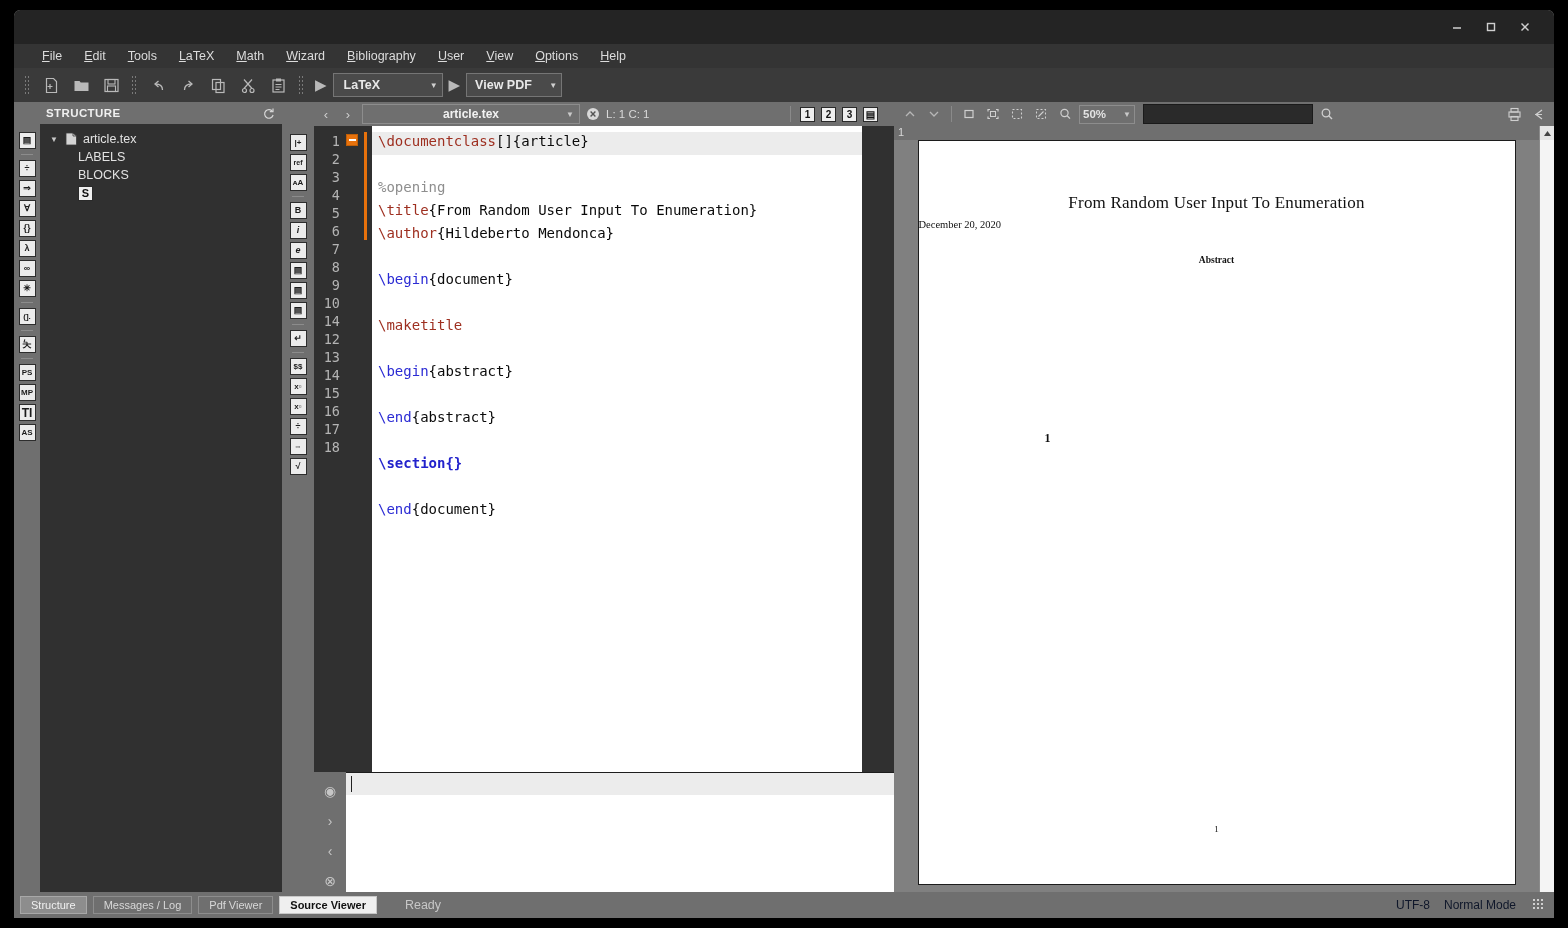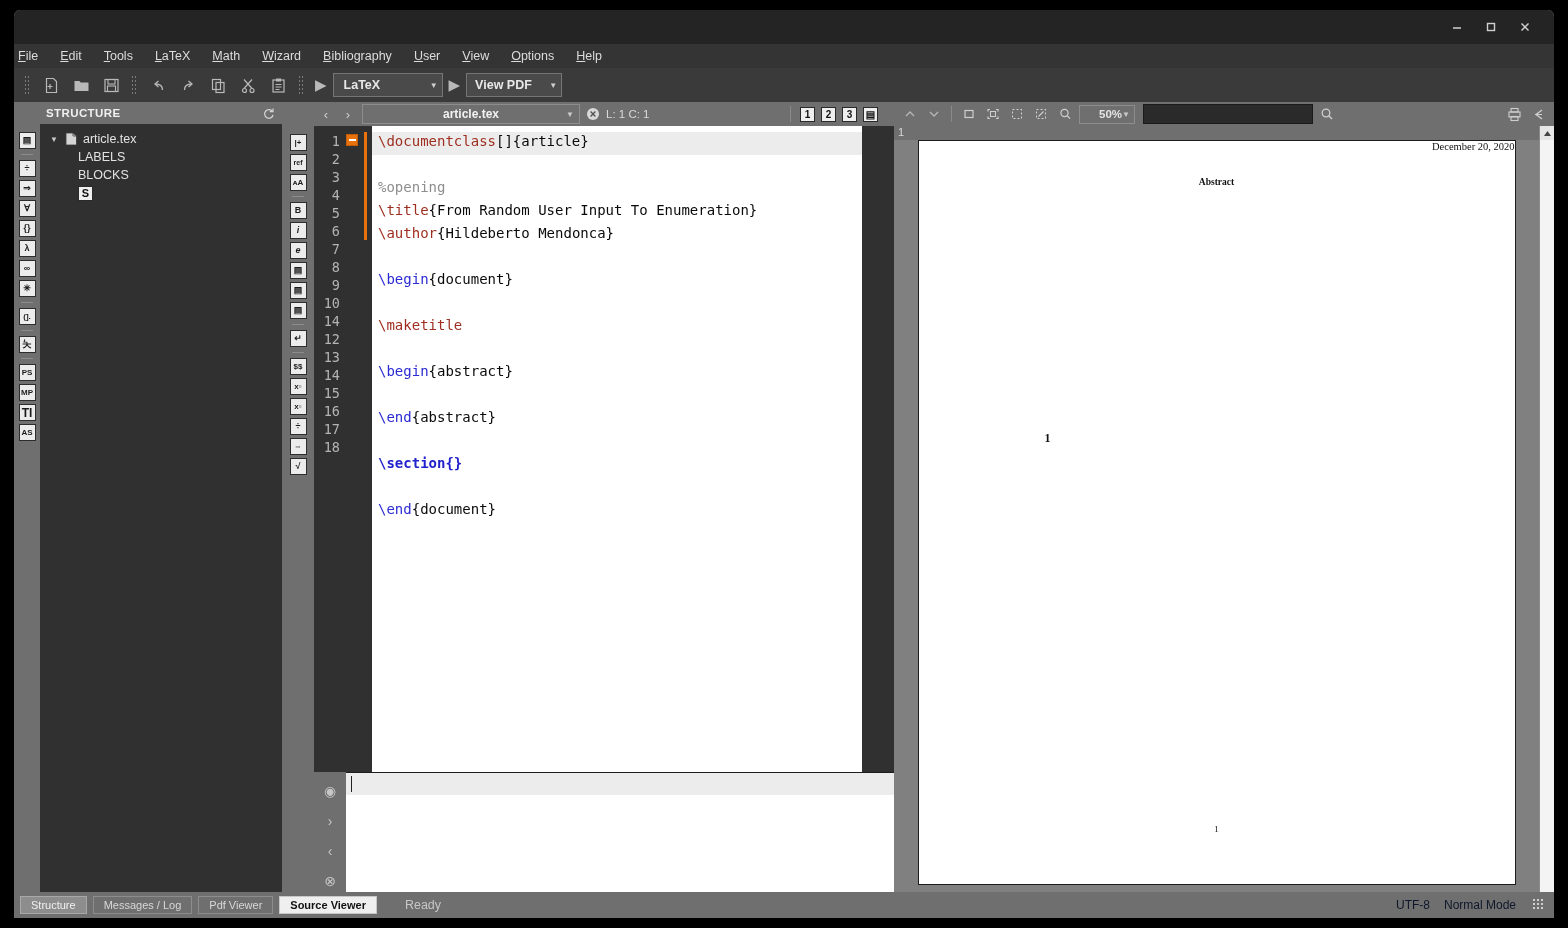--- a/index.html
+++ b/index.html
@@ -31,21 +31,21 @@
   }
   .win-btns { margin-left: auto; display: flex; padding-right: 12px; z-index: 2; }
   .win-btn {
     width: 34px; height: 30px; display: flex; align-items: center; justify-content: center;
     color: #cfcfcf; font-size: 14px; cursor: pointer;
   }
   .win-btn svg { display:block; }
   
   .menubar {
     height: 24px; background: #343434; display: flex; align-items: center;
-    padding-left: 4px; gap: 22px; flex: 0 0 24px;
+    padding-left: 28px; gap: 22px; flex: 0 0 24px;
   }
   .menu-item {
     color: #dcdcdc; font-size: 12.5px; cursor: pointer; white-space: nowrap;
   }
   .menu-item span.mn { text-decoration: underline; }
   
   .toolbar {
     height: 34px; background: #3a3a3a; display: flex; align-items: center;
     padding-left: 6px; gap: 2px; flex: 0 0 34px;
   }
@@ -171,40 +171,40 @@
   .src-caret { position: absolute; left: 5px; top: 3px; width: 1px; height: 16px; background: #222; }
   
   .pdf-col { width: 660px; display: flex; flex-direction: column; flex: 0 0 660px; background: #6f6f6f; min-width:0;}
   .pdf-toolbar {
     height: 24px; display: flex; align-items: center; gap: 4px; padding: 0 6px;
     color: #d8d8d8; font-size: 12px; flex: 0 0 24px;
   }
   .pdf-ico { width: 20px; height: 18px; display: flex; align-items: center; justify-content: center; cursor: pointer; color:#cfcfcf;}
   .zoom-combo {
     height: 19px; width: 56px; display: flex; align-items: center; background: #6f6f6f;
-    border: 1px solid #8d8d8d; padding: 0 19px; cursor: pointer;
+    border: 1px solid #8d8d8d; padding: 0 3px; cursor: pointer;
   }
   .zoom-combo .zval { color: #e3e3e3; font-size: 11.5px; font-weight: bold; flex: 1 1 auto; }
   .zoom-combo .cb-arrow { font-size: 8px; color: #c9c9c9; }
   .pdf-search {
     width: 170px; height: 20px; background: #2a2a2a; border: 1px solid #1a1a1a; margin-left: 4px;
   }
   .pdf-body { flex: 1 1 auto; display: flex; min-height: 0; position: relative; background: #808080; }
   .pdf-pagebar {
     position: absolute; left: 0; top: 0; height: 14px; width: 100%;
     background: #6f6f6f; color: #d9d9d9; font-size: 11px; padding-left: 4px;
   }
   .pdf-scroll-area { flex: 1 1 auto; position: relative; background: #808080; padding: 14px 0 0 0; display:flex; justify-content:center; }
   .pdf-page {
     width: 598px; height: 745px; background: #fff; border: 1px solid #1c1c1c;
     position: relative; font-family: "Liberation Serif", serif; color: #111;
   }
   .pdf-title { text-align: center; margin-top: 52px; font-size: 17px; letter-spacing: .2px; }
   .pdf-author { text-align: center; margin-top: 20px; font-size: 11px; }
-  .pdf-date { text-align: right; margin-top: 0; font-size: 10.5px; }
+  .pdf-date { text-align: left; margin-top: 6px; font-size: 10.5px; }
   .pdf-abstract { text-align: center; margin-top: 25px; font-size: 9.5px; font-weight: bold; }
   .pdf-secnum { position: absolute; left: 126px; top: 290px; font-size: 12px; font-weight: bold; }
   .pdf-pagenum { position: absolute; left: 0; right: 0; bottom: 50px; text-align: center; font-size: 9px; }
   .pdf-scrollbar {
     width: 15px; background: #f4f4f4; border-left: 1px solid #8b8b8b; flex: 0 0 15px;
     display: flex; flex-direction: column; align-items: center;
   }
   .sb-arrow { width: 15px; height: 14px; display:flex; align-items:center; justify-content:center; background:#e6e6e6; cursor:pointer;}
   .sb-arrow svg { display:block; }
   
@@ -552,20 +552,21 @@
           <svg width="15" height="15" viewBox="0 0 15 15">
               <path d="M11 3l-6 4.5 6 4.5" fill="none" stroke="#cfcfcf" stroke-width="1.3"></path>
               <line x1="11" y1="7.5" x2="4" y2="7.5" stroke="#cfcfcf" stroke-width="1.1"></line>
             </svg>
         </span>
       </div>
       <div class="pdf-body">
         <div class="pdf-scroll-area">
           <div class="pdf-pagebar">1</div>
           <div class="pdf-page">
+            <div class="pdf-title">From Random User Input To Enumeration</div>
             <div class="pdf-date">December 20, 2020</div>
             <div class="pdf-abstract">Abstract</div>
             <div class="pdf-secnum">1</div>
             <div class="pdf-pagenum">1</div>
           </div>
         </div>
         <div class="pdf-scrollbar">
           <div class="sb-arrow">
             <svg width="9" height="7" viewBox="0 0 9 7">
                 <path d="M4.5 1l3.5 5h-7z" fill="#444"></path>

